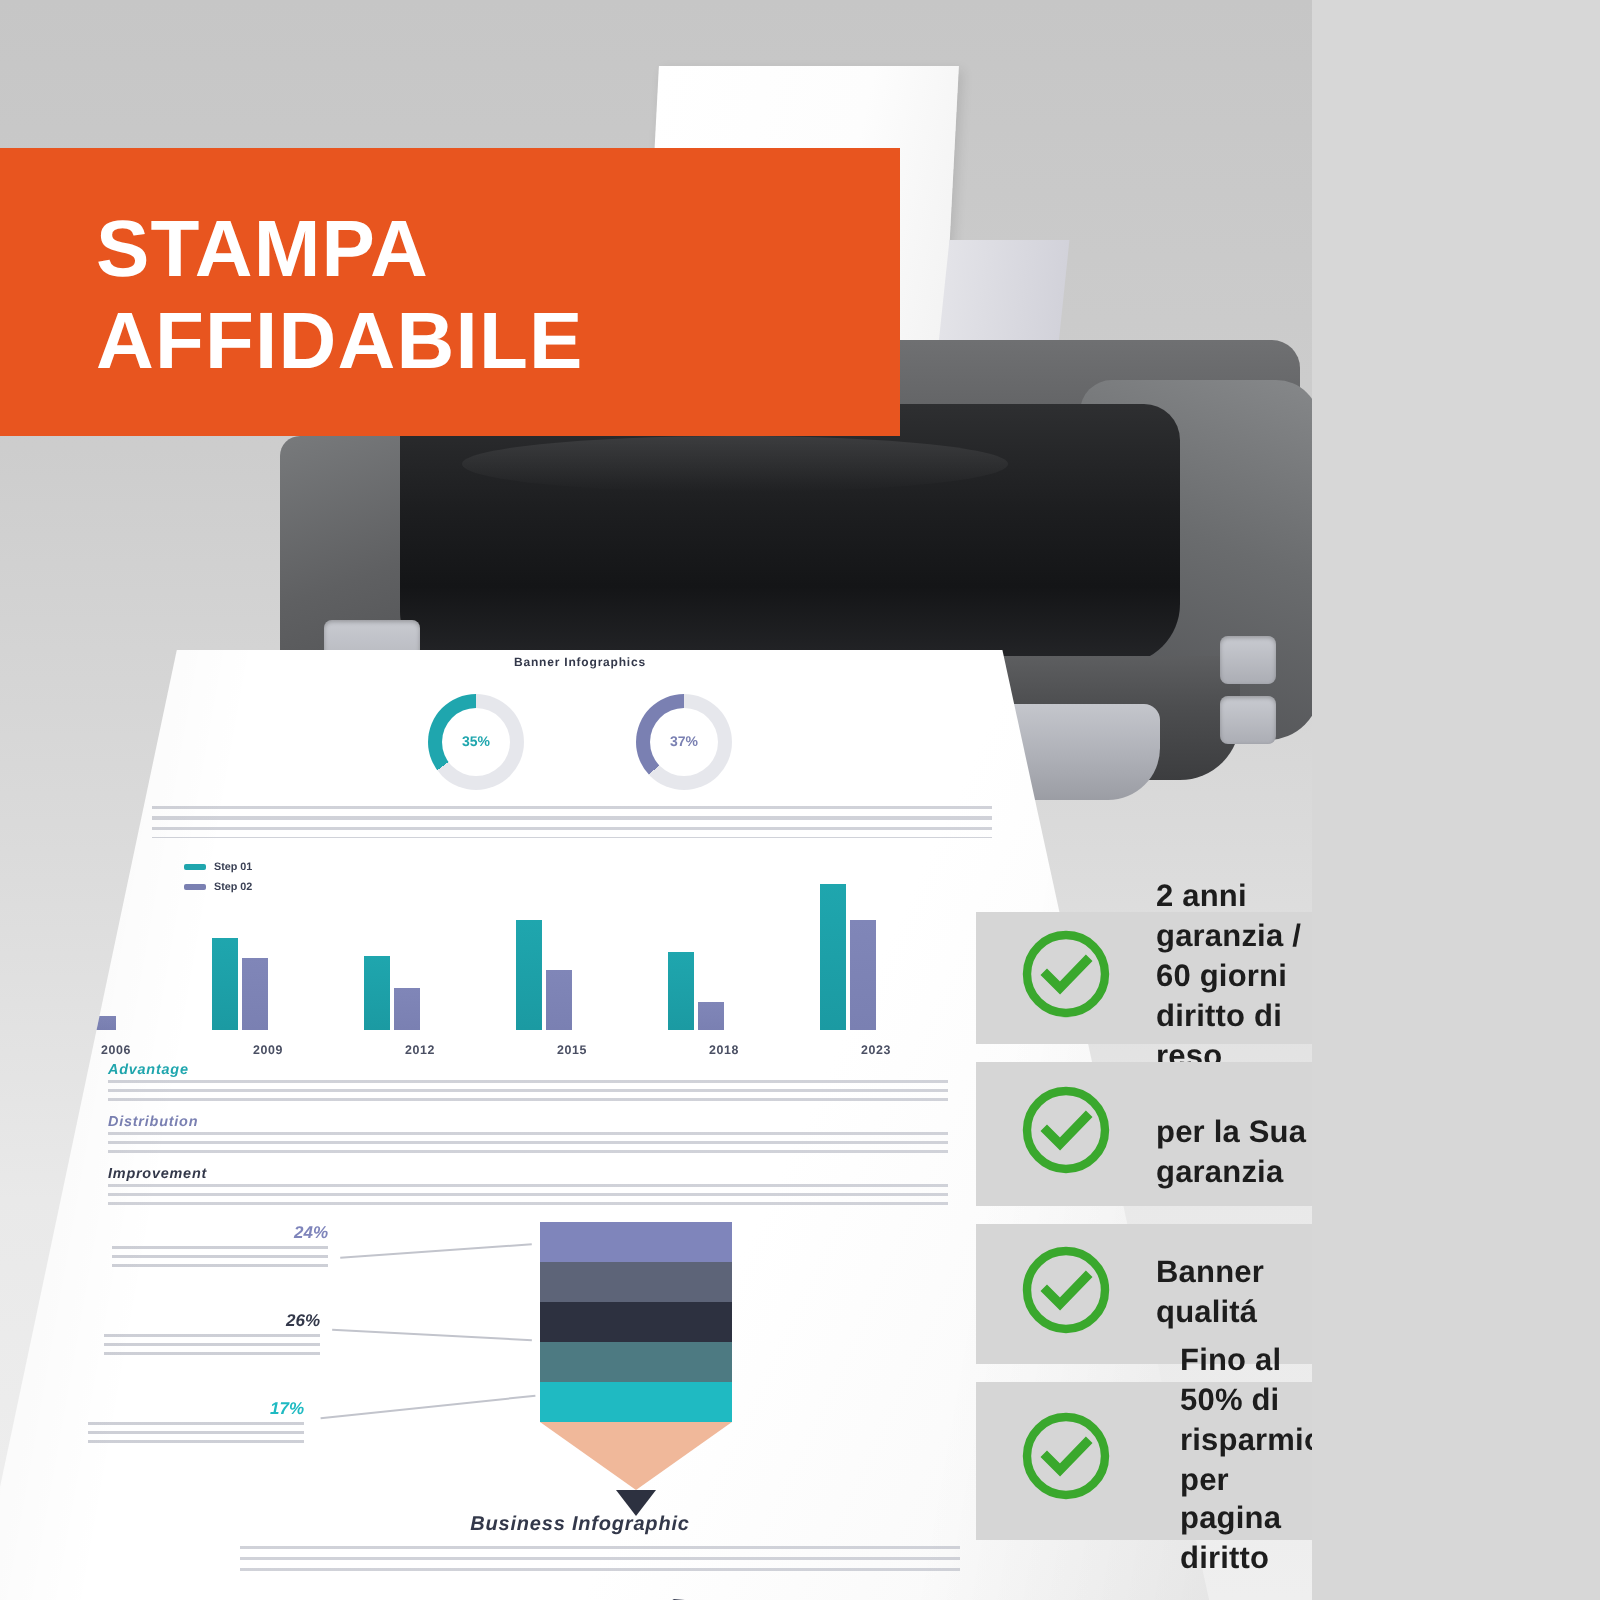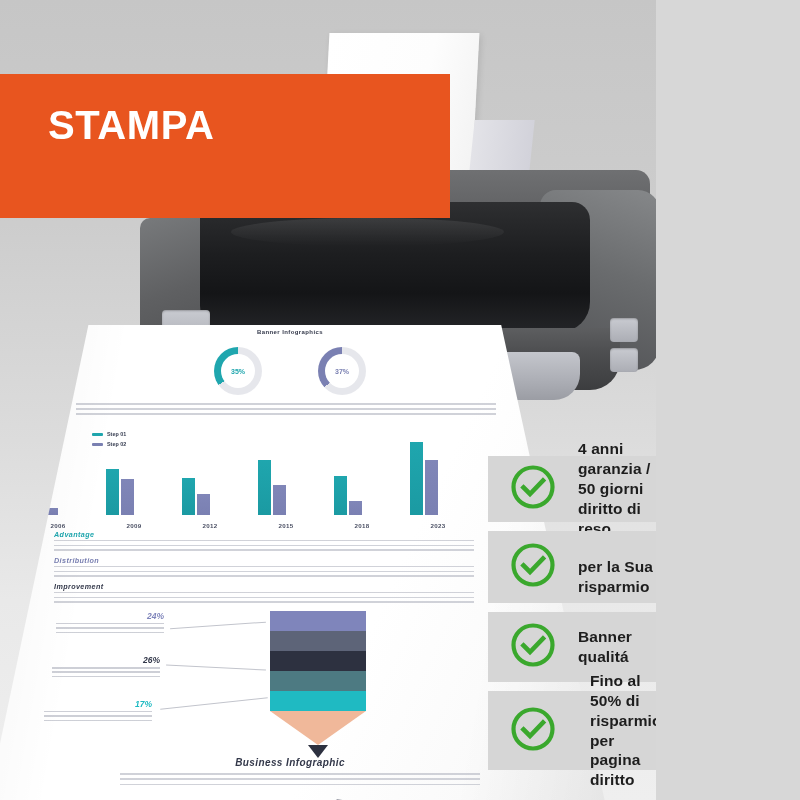--- a/index.html
+++ b/index.html
@@ -280,46 +280,47 @@
 
       </div>
 
     </div>
   </div>
   <div class="sheet-shade"></div>
 
   <div class="banner">
     <h1>
       <span>STAMPA</span><br>
+      <span>AFFIDABILE</span>
     </h1>
   </div>
 
   <div class="feature f1">
     <div class="check">
       <svg viewBox="0 0 46 46" width="46" height="46">
         <circle cx="23" cy="23" r="19.5" fill="none" stroke="#3aa82d" stroke-width="4.2"></circle>
         <path d="M13.5 23.5 L20 30 L33 16.5" fill="none" stroke="#3aa82d" stroke-width="4.6" stroke-linecap="square"></path>
       </svg>
     </div>
     <div class="ftext">
-      <span>4 anni garanzia /</span><br>
-      <span>50 giorni diritto di reso</span>
+      <span>2 anni garanzia /</span><br>
+      <span>60 giorni diritto di reso</span>
     </div>
   </div>
 
   <div class="feature f2">
     <div class="check">
       <svg viewBox="0 0 46 46" width="46" height="46">
         <circle cx="23" cy="23" r="19.5" fill="none" stroke="#3aa82d" stroke-width="4.2"></circle>
         <path d="M13.5 23.5 L20 30 L33 16.5" fill="none" stroke="#3aa82d" stroke-width="4.6" stroke-linecap="square"></path>
       </svg>
     </div>
     <div class="ftext">
       <br>
-      <span>per la Sua risparmio</span>
+      <span>per la Sua garanzia</span>
     </div>
   </div>
 
   <div class="feature f3">
     <div class="check">
       <svg viewBox="0 0 46 46" width="46" height="46">
         <circle cx="23" cy="23" r="19.5" fill="none" stroke="#3aa82d" stroke-width="4.2"></circle>
         <path d="M13.5 23.5 L20 30 L33 16.5" fill="none" stroke="#3aa82d" stroke-width="4.6" stroke-linecap="square"></path>
       </svg>
     </div>

